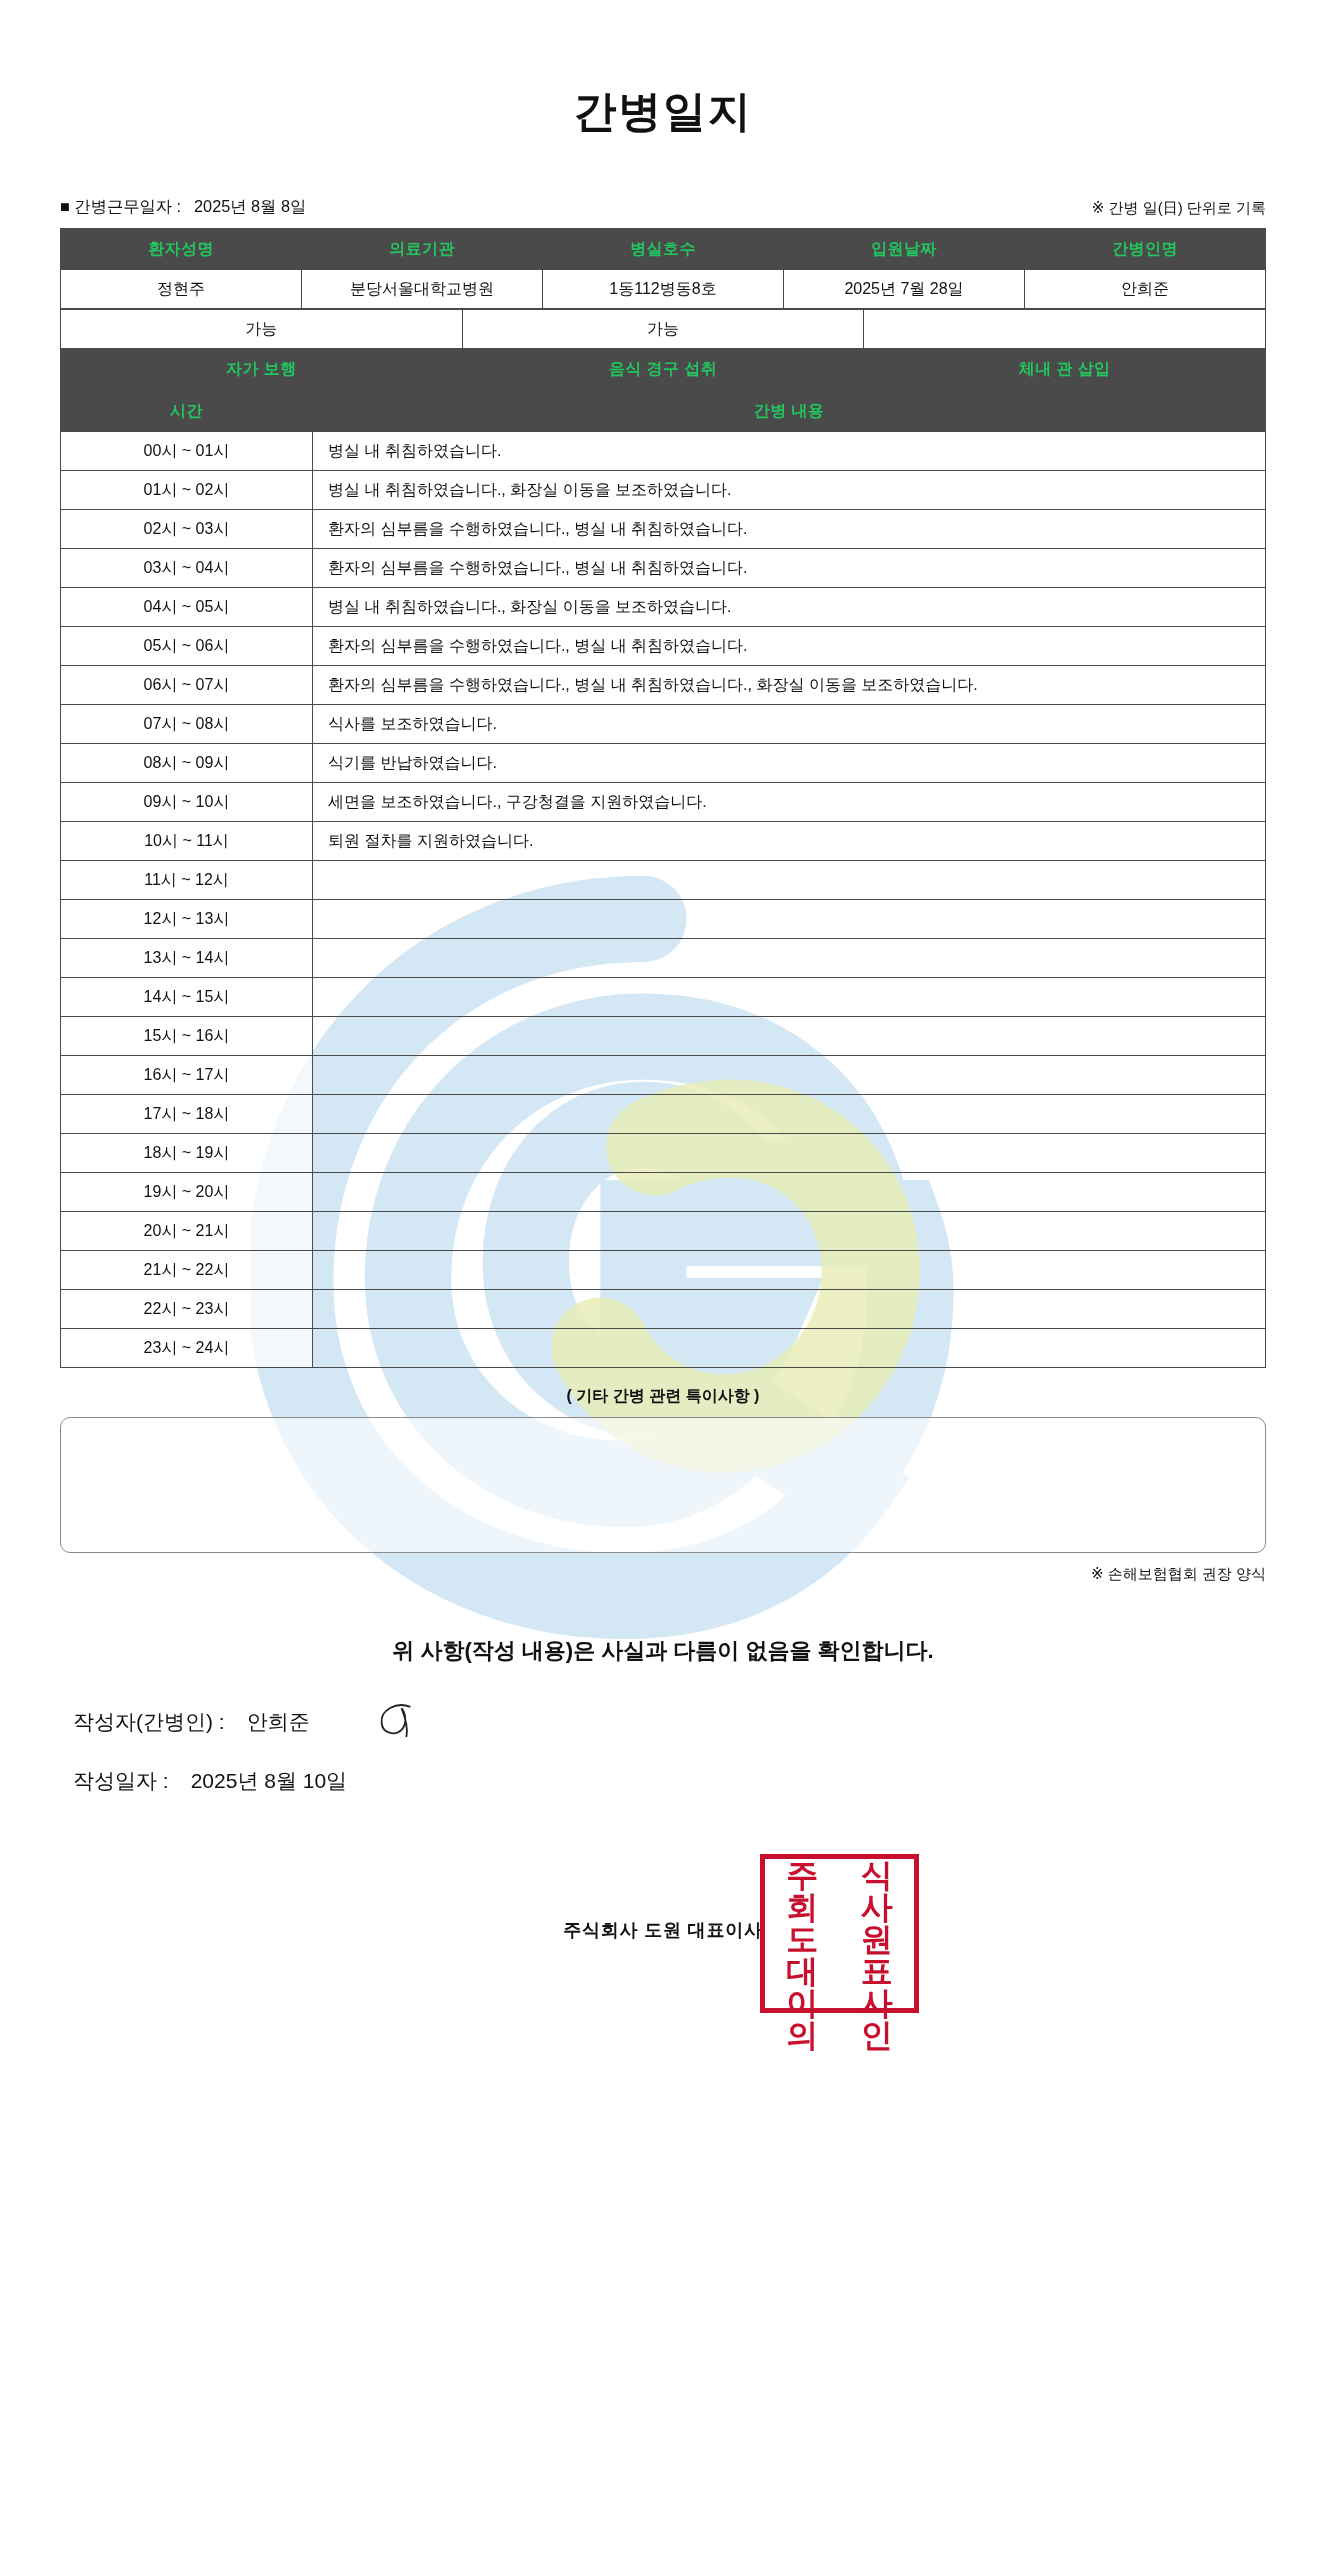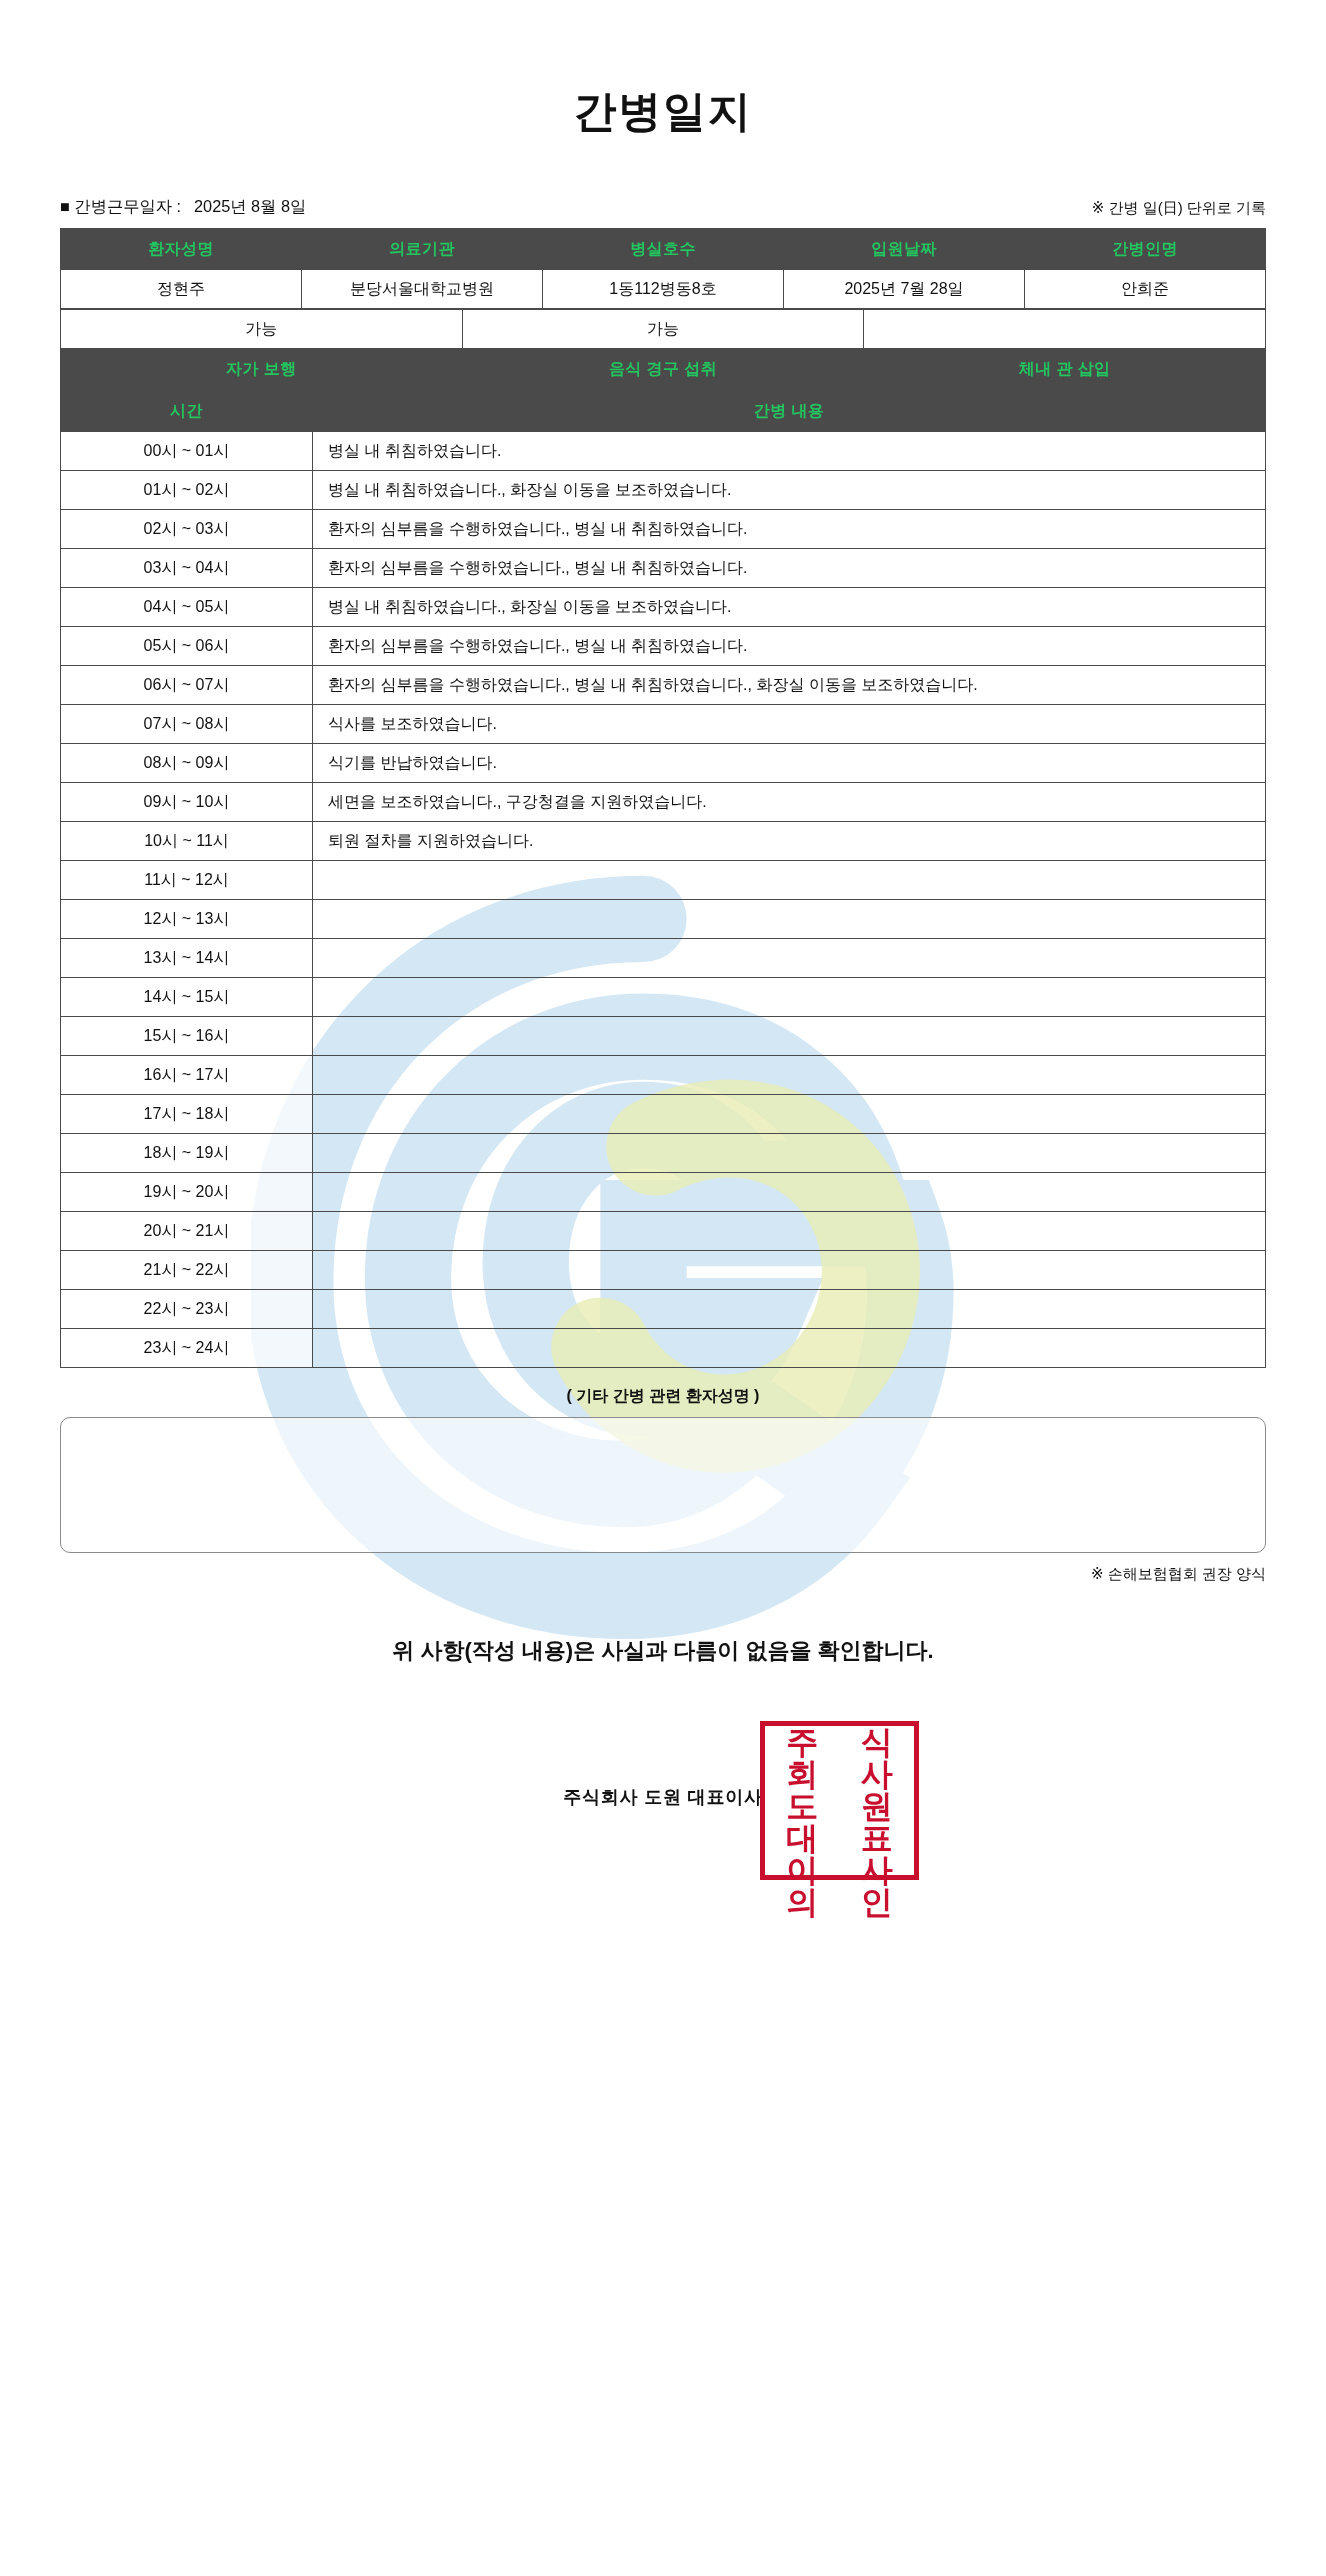--- a/index.html
+++ b/index.html
@@ -345,27 +345,42 @@
             <td class="time-cell">22시 ~ 23시</td>
             <td class="note-cell"></td>
           </tr>
           <tr>
             <td class="time-cell">23시 ~ 24시</td>
             <td class="note-cell"></td>
           </tr>
         </tbody>
     </table>
 
-    <div class="section-caption">( 기타 간병 관련 환자성명 )</div>
+    <div class="section-caption">( 기타 간병 관련 특이사항 )</div>
     <div class="notes-box"></div>
 
     <div class="form-note">※ 손해보험협회 권장 양식</div>
 
     <div class="confirm-line">위 사항(작성 내용)은 사실과 다름이 없음을 확인합니다.</div>
 
+    <div class="signature-block">
+      <div class="sig-row">
+        <span class="sig-label">작성자(간병인) :</span>
+        <span class="sig-value">안희준</span>
+        <span class="sig-mark">
+          <svg width="67" height="43" viewBox="0 0 80 52" xmlns="http://www.w3.org/2000/svg">
+            <path d="M50 8 C34 2 14 12 16 28 C17 40 32 44 40 36 C48 28 44 14 40 10 C44 20 48 34 46 44" fill="none" stroke="#222" stroke-width="2.2" stroke-linecap="round"></path>
+          </svg>
+        </span>
+      </div>
+      <div class="sig-row">
+        <span class="sig-label">작성일자 :</span>
+        <span class="sig-value">2025년 8월 10일</span>
+      </div>
+    </div>
 
     <div class="company-row">
       <span class="company-name">주식회사 도원   대표이사</span>
       <span class="stamp" id="stamp">
           <span>주</span>
           <span>식</span>
           <span>회</span>
           <span>사</span>
           <span>도</span>
           <span>원</span>

